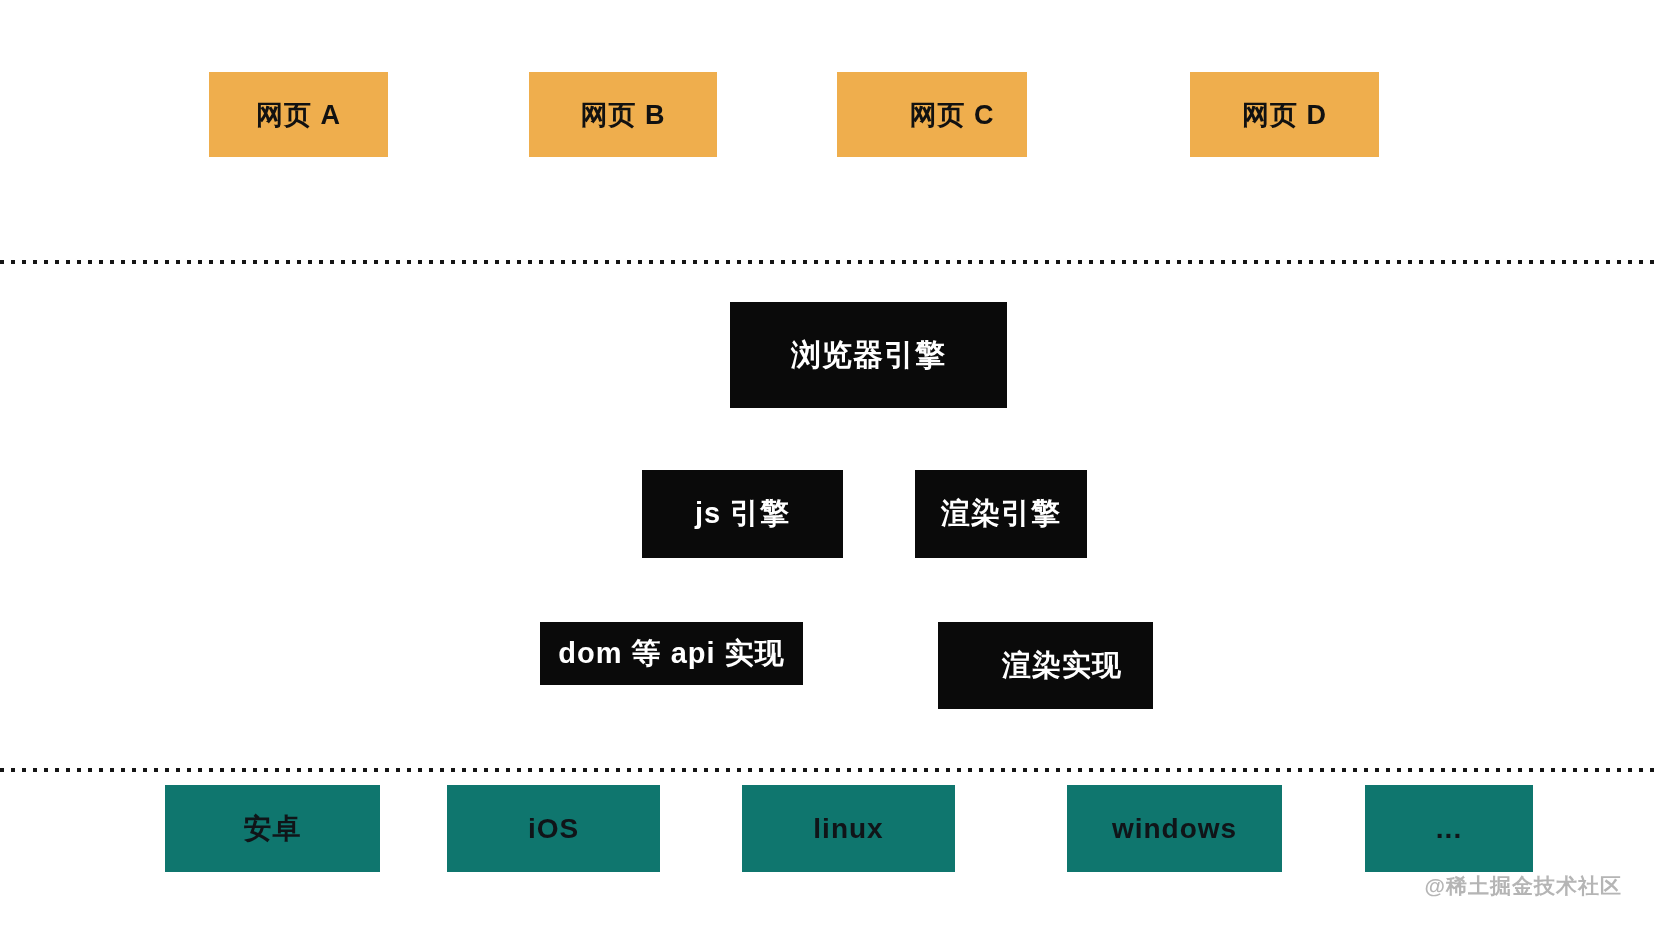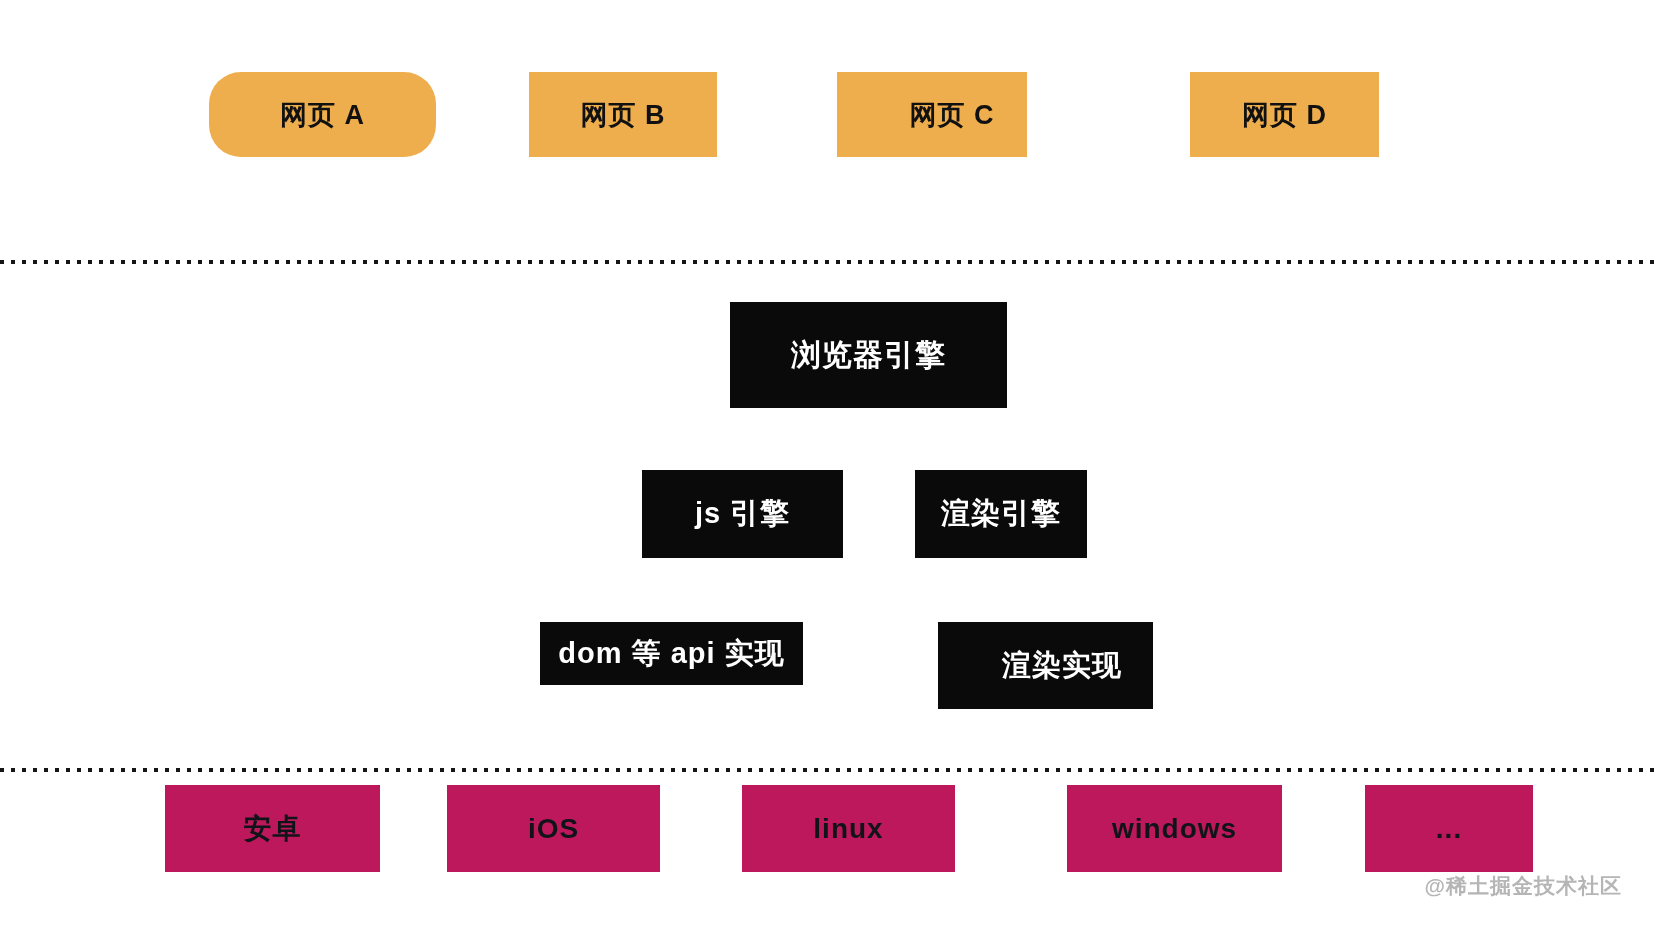--- a/index.html
+++ b/index.html
@@ -29,21 +29,21 @@
     color: #111111;
     top: 72px;
     height: 85px;
     font-size: 27px;
   }
   .engine-box {
     background: #0A0A0A;
     color: #ffffff;
   }
   .os-box {
-    background: #be185d;
+    background: #0f766e;
     color: #101418;
     top: 785px;
     height: 87px;
     font-size: 28px;
   }
   .divider {
     position: absolute;
     left: 0;
     width: 1656px;
     height: 4px;
@@ -57,21 +57,21 @@
     font-size: 21px;
     font-weight: bold;
     letter-spacing: 1px;
   }
 </style>
 </head>
 <body>
 
 <div class="stage">
 
-  <div class="box wp-box" style="left:209px; width:227px;border-radius:32px;">网页 A</div>
+  <div class="box wp-box" style="left:209px; width:179px;">网页 A</div>
   <div class="box wp-box" style="left:529px; width:188px;">网页 B</div>
   <div class="box wp-box" style="left:837px; width:190px;padding-left:40px;">网页 C</div>
   <div class="box wp-box" style="left:1166px; width:189px;margin-left:24px;">网页 D</div>
 
   <div class="divider" style="top:260px;"></div>
 
   <div class="box engine-box" style="left:730px; top:302px; width:277px; height:106px; font-size:30px;">浏览器引擎</div>
 
   <div class="box engine-box" style="left:642px; top:470px; width:201px; height:88px; font-size:29px;">js 引擎</div>
   <div class="box engine-box" style="left:915px; top:470px; width:172px; height:88px; font-size:29px;">渲染引擎</div>

